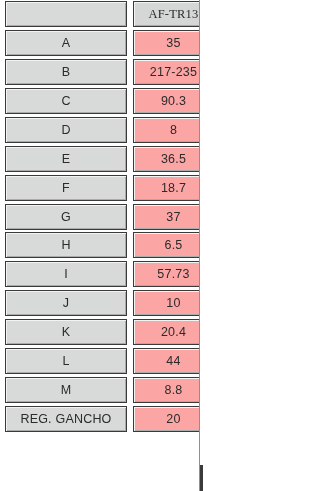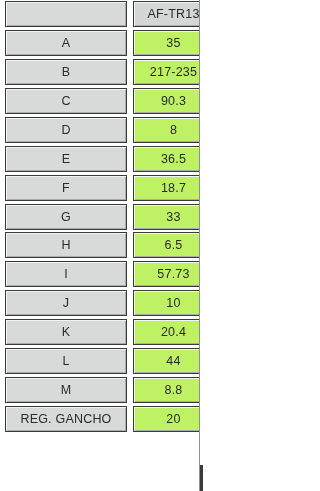--- a/index.html
+++ b/index.html
@@ -45,24 +45,25 @@
     white-space: nowrap;
     overflow: hidden;
     border: 1px solid #3a3a3a;
     box-shadow: inset 1px 1px 0 #f2f4f3, inset -1px -1px 0 #a9acab;
   }
 
   .cell.label {
     background: #d7dad9;
   }
   .cell.value {
-    background: #bef264;
+    background: #fca5a5;
   }
   .cell.value.header {
     background: #d4d7d6;
+    font-family: Liberation Serif, serif;
   }
 
   
   .edge-sliver {
     position: absolute;
     top: 0;
     right: 0;
     width: 3px;
     height: 491px;
     border-left: 1px solid #8e918f;
@@ -140,21 +141,21 @@
           </td>
           <td class="cell-pad-value">
             <div class="cell value">18.7</div>
           </td>
         </tr>
         <tr class="spec-row">
           <td class="cell-pad-label">
             <div class="cell label">G</div>
           </td>
           <td class="cell-pad-value">
-            <div class="cell value">33</div>
+            <div class="cell value">37</div>
           </td>
         </tr>
         <tr class="spec-row">
           <td class="cell-pad-label">
             <div class="cell label">H</div>
           </td>
           <td class="cell-pad-value">
             <div class="cell value">6.5</div>
           </td>
         </tr>

